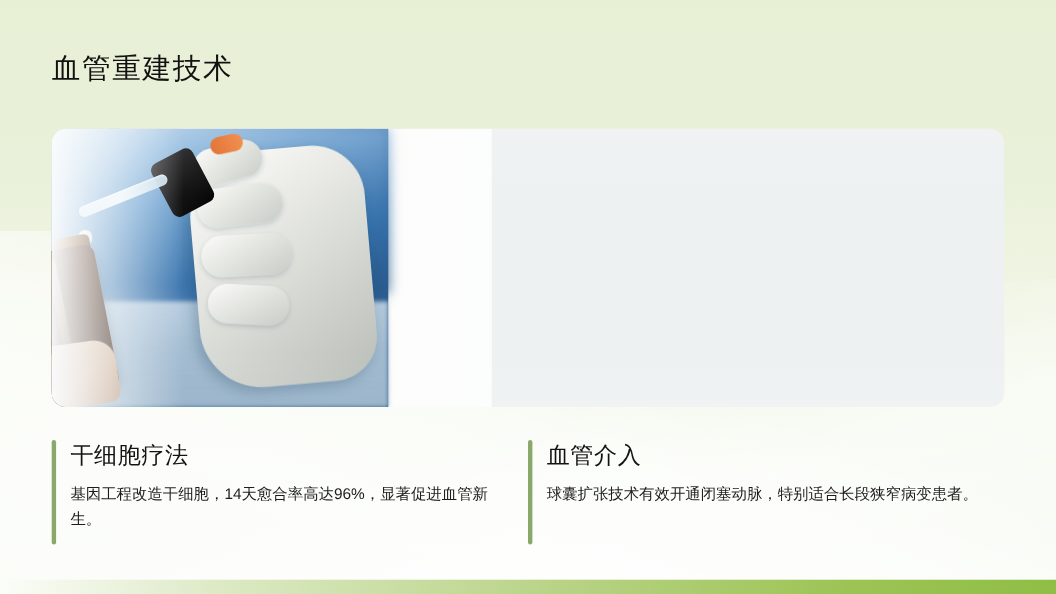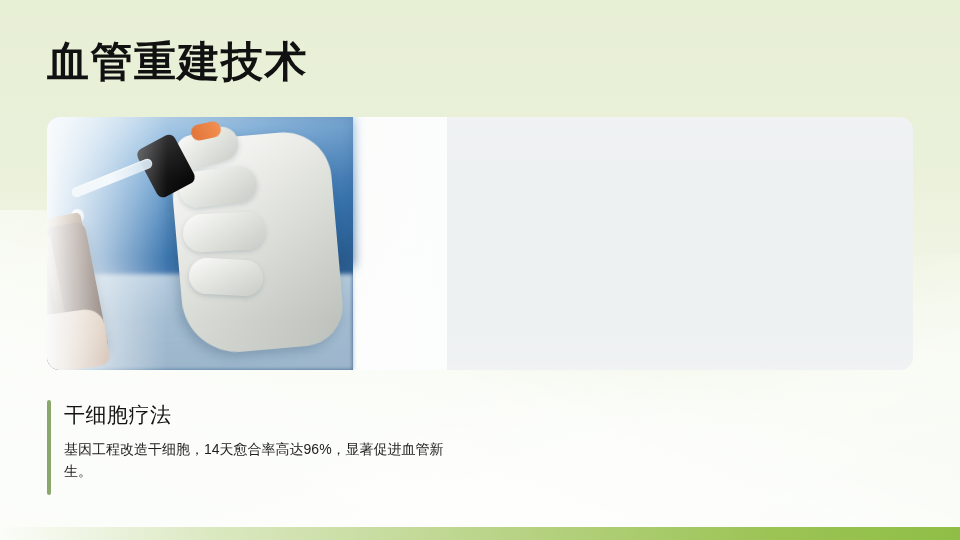--- a/index.html
+++ b/index.html
@@ -36,24 +36,24 @@
     background:linear-gradient(to right, rgba(167,200,108,0) 0%, rgba(178,207,123,.45) 22%, rgba(168,201,106,.8) 52%, #9cc455 80%, #8fbe46 100%);
   }
   .bottom-bar-top {
     position:absolute; left:0; bottom:13px; width:960px; height:1px;
     background:linear-gradient(to right, rgba(255,255,255,0) 0%, rgba(255,255,255,.7) 40%, rgba(255,255,255,.9) 100%);
   }
 
   
   .title {
     position:absolute; left:47px; top:41px;
-    font-size:42px; line-height:42px;
+    font-size:26px; line-height:42px;
     letter-spacing:1.5px;
     color:#111111;
-    font-weight:700;
+    font-weight:400;
     white-space:nowrap;
   }
 
   
   .photo {
     position:absolute; left:47px; top:117px;
     width:866px; height:253px;
     border-radius:13px;
     overflow:hidden;
     background:#eef1f2;
@@ -351,19 +351,24 @@
   </div>
 
   <div class="cards">
 
     <div class="card">
       <div class="card-bar"></div>
       <div class="card-title">干细胞疗法</div>
       <div class="card-desc">基因工程改造干细胞，14天愈合率高达96%，显著促进血管新生。</div>
     </div>
 
+    <div class="card card-right">
+      <div class="card-bar"></div>
+      <div class="card-title">血管介入</div>
+      <div class="card-desc">球囊扩张技术有效开通闭塞动脉，特别适合长段狭窄病变患者。</div>
+    </div>
 
   </div>
 
   <div class="bottom-bar-top"></div>
   <div class="bottom-bar"></div>
 
 </div>
 
 </body></html>

